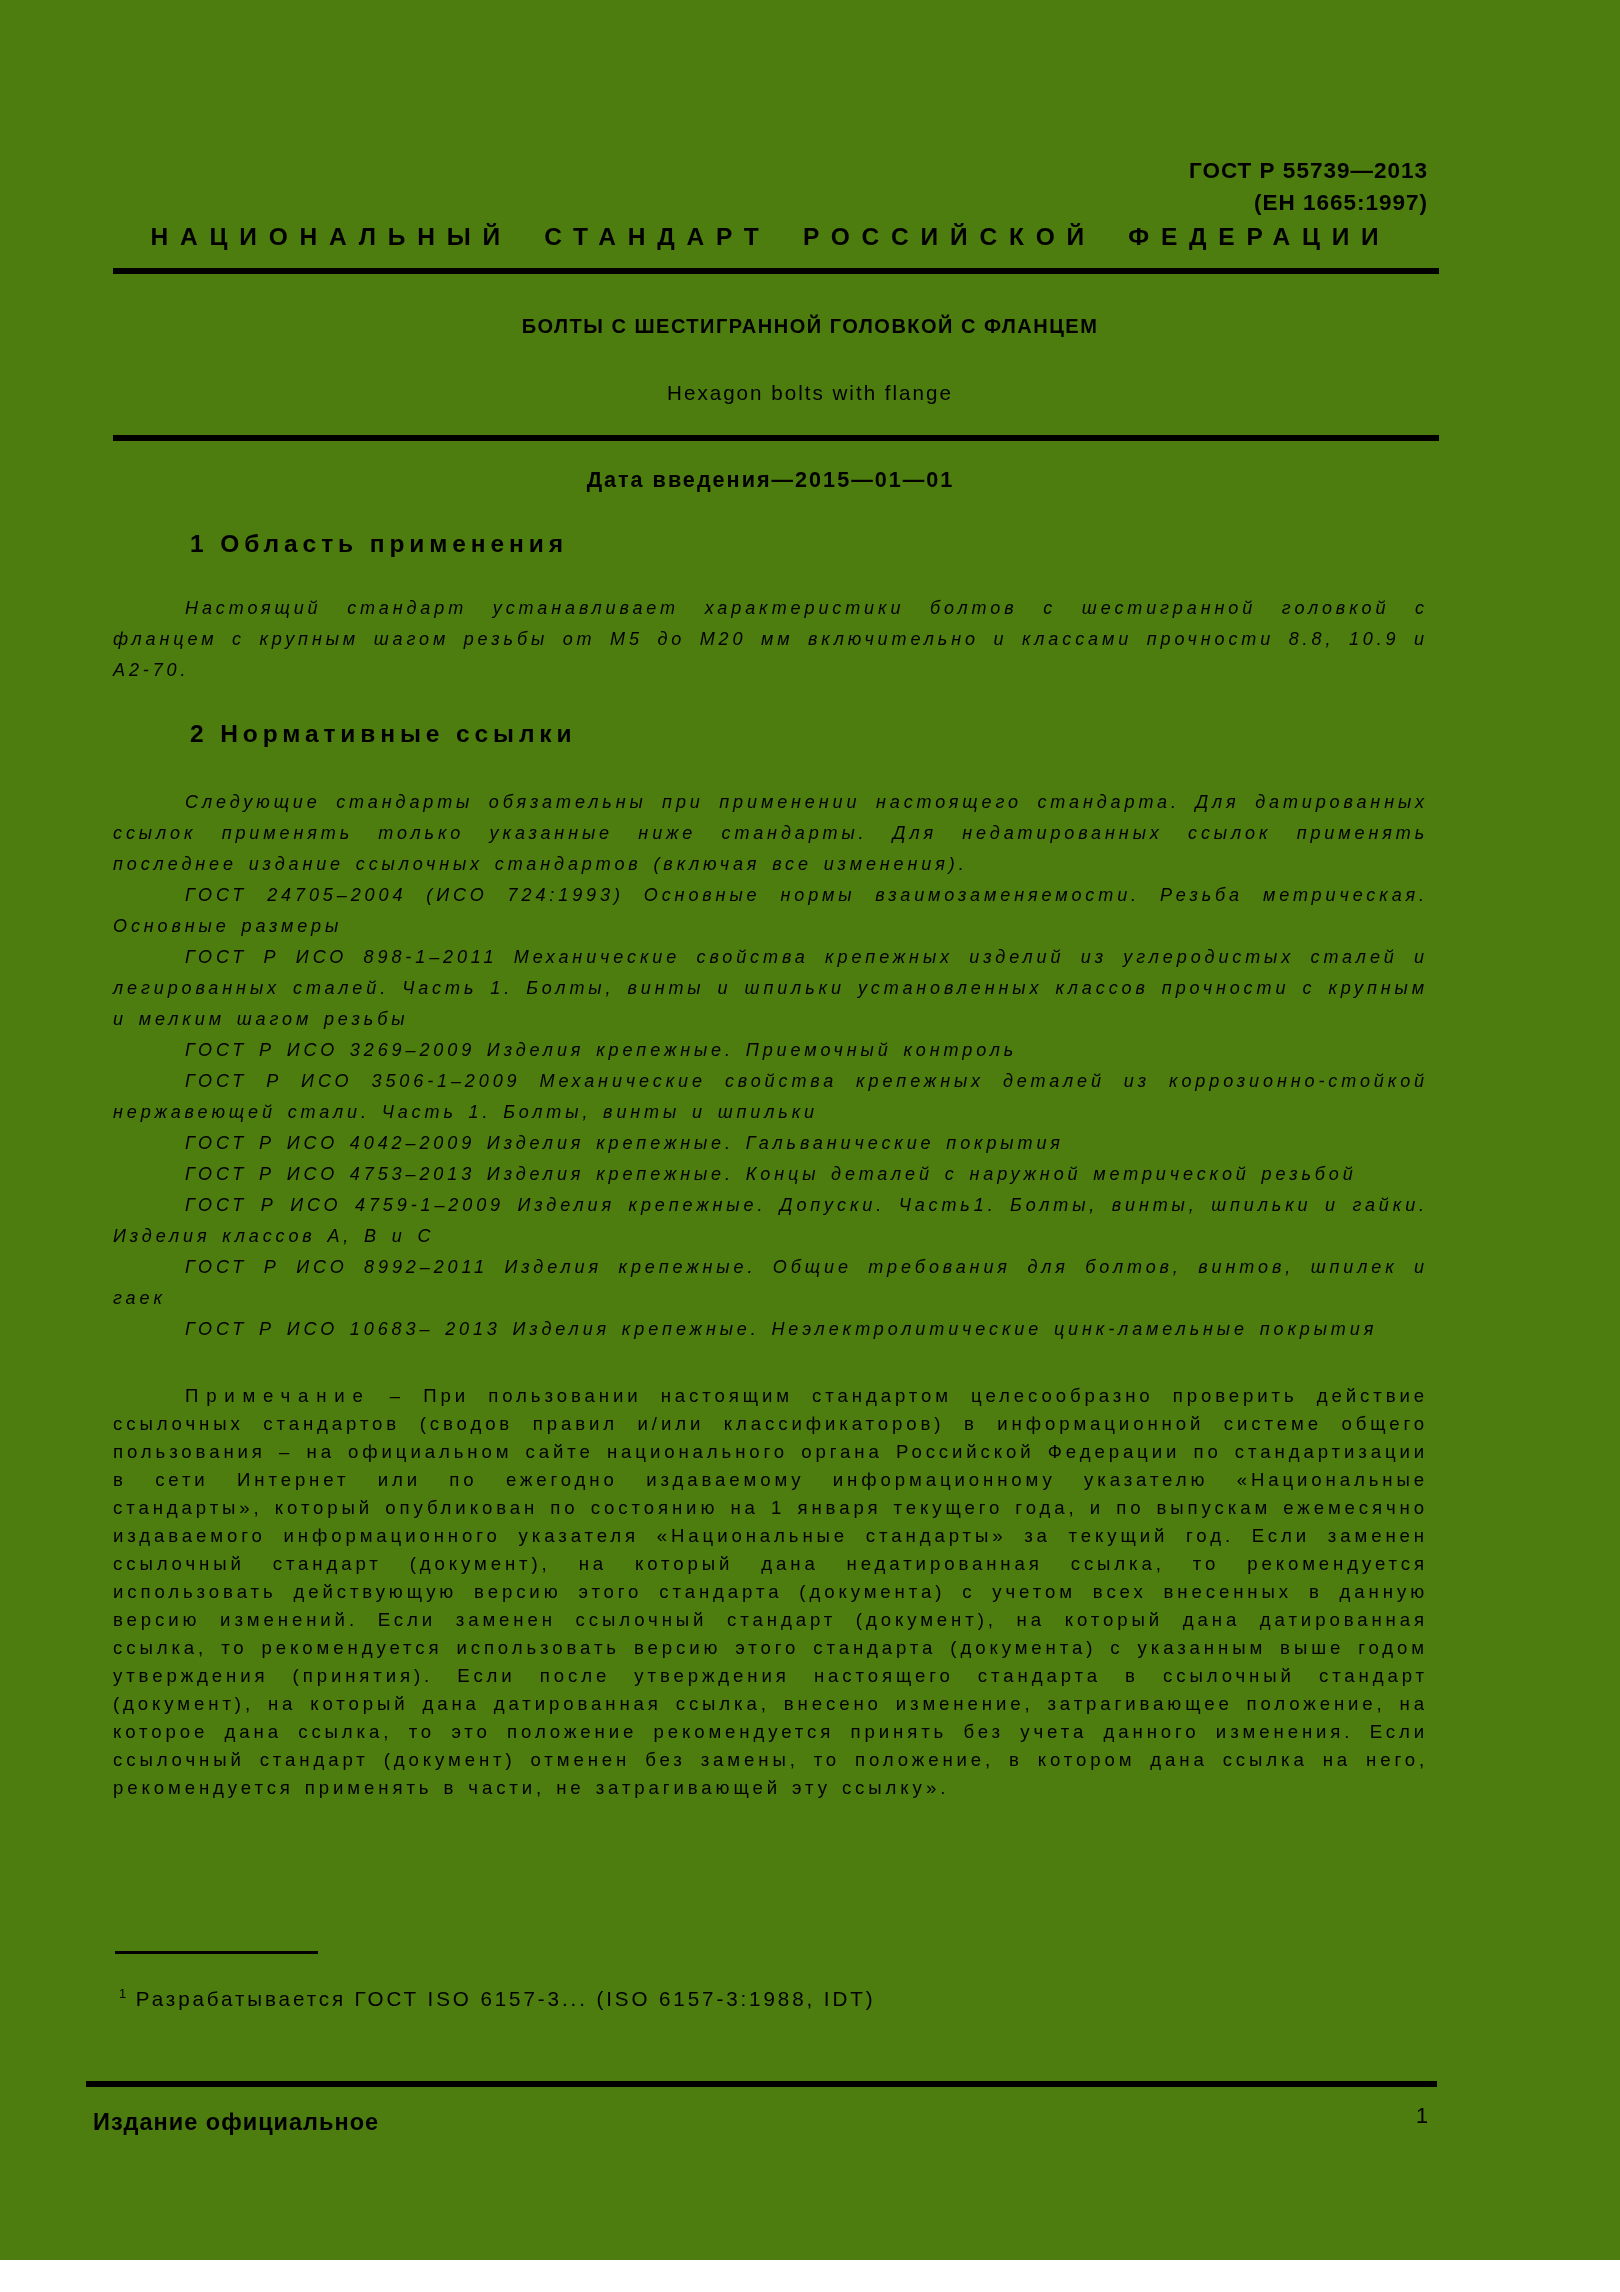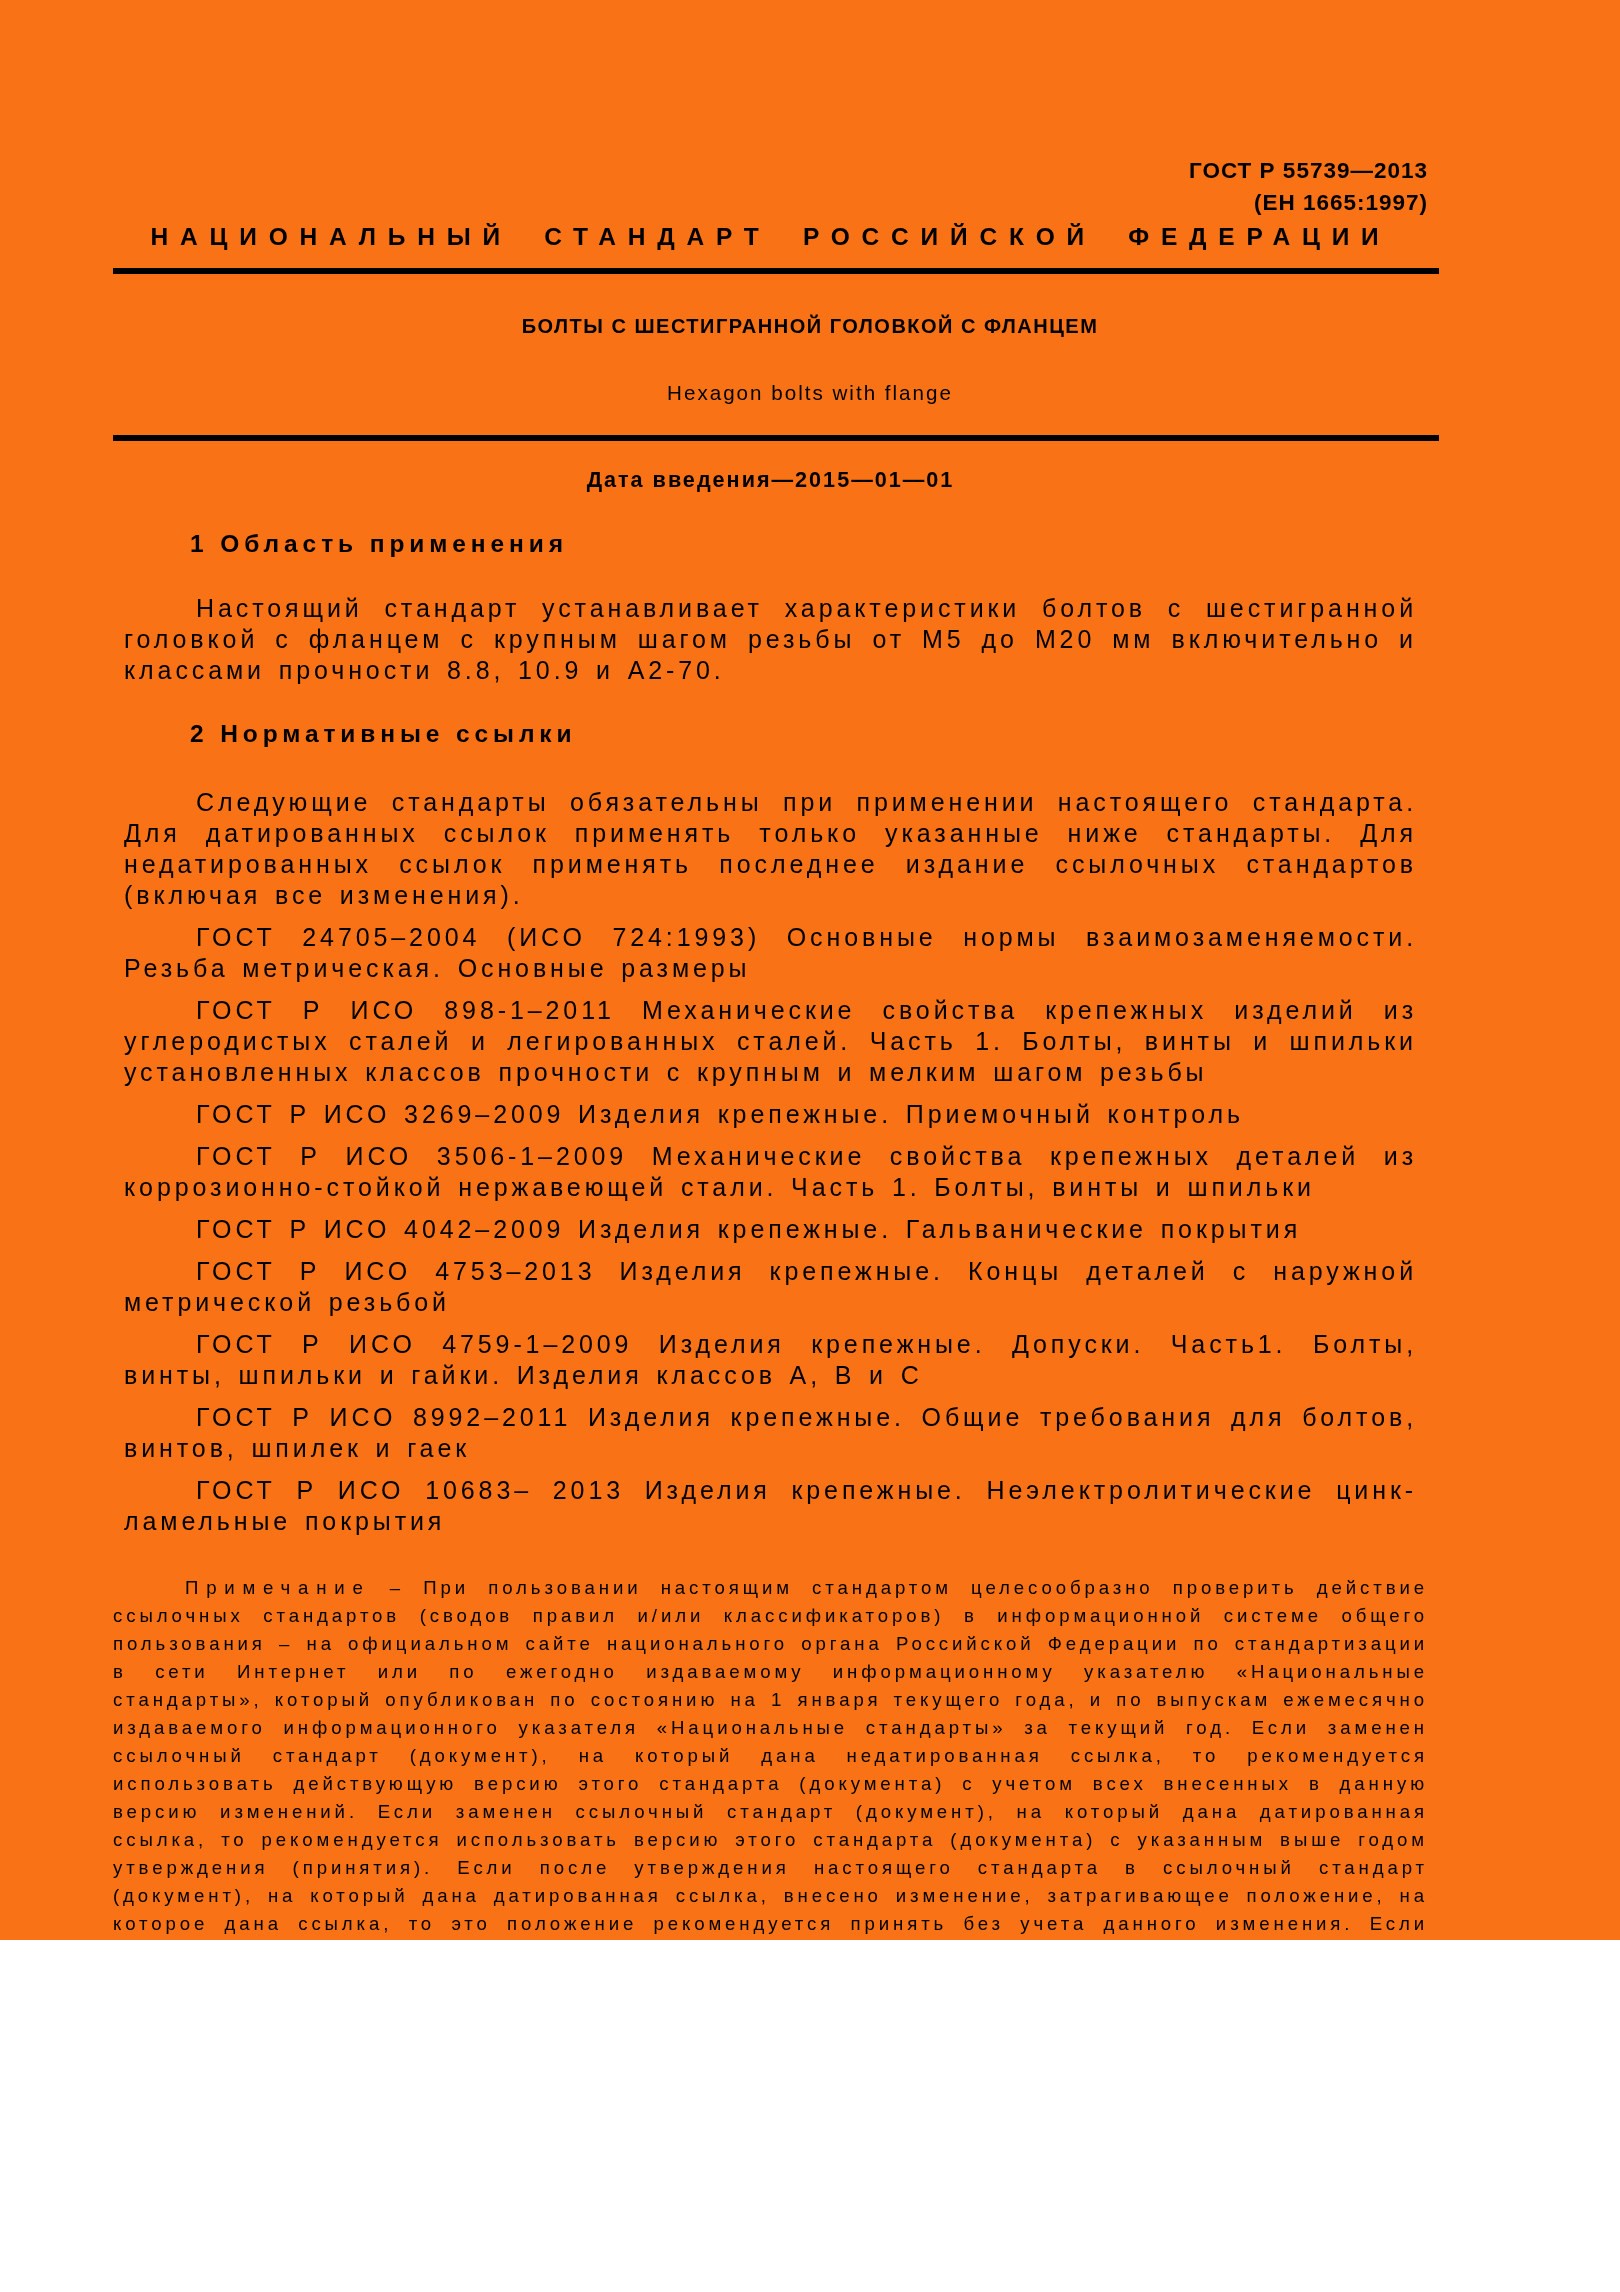--- a/index.html
+++ b/index.html
@@ -1,21 +1,21 @@
 <!DOCTYPE html>
 <html><head>
 <meta charset="utf-8">
 <title>ГОСТ Р 55739—2013</title>
 <style>
   html,body{margin:0;padding:0;background:#fff;}
   .page{
     position:relative;
     width:1620px;
-    height:1940px;
-    background:#f97316;
+    height:2260px;
+    background:#4d7c0f;
     color:#000;
     font-family:"Liberation Sans", sans-serif;
     overflow:hidden;
   }
   .content{padding:155px 192px 0 113px;}
 
   .doc-number-block{
     text-align:right;
     font-weight:bold;
     font-size:22.5px;
@@ -67,27 +67,28 @@
     margin-top:35px;
     padding-left:72px;
     font-size:24.5px;
     font-weight:bold;
     line-height:29px;
     letter-spacing:4.9px;
   }
   .s2-heading{margin-top:33px;}
 
   .body-par{
-    margin:11px;
-    font-size:25px;
+    margin:0;
+    font-size:18px;
     line-height:31px;
     letter-spacing:3.9px;
     word-spacing:2.9px;
     text-align:justify;
     text-indent:72px;
+    font-style:italic;
   }
   .first-par{margin-top:35px;}
   .s2-intro{margin-top:39px;}
 
   sup{
     font-size:0.62em;
     letter-spacing:1px;
     line-height:0;
   }
 

